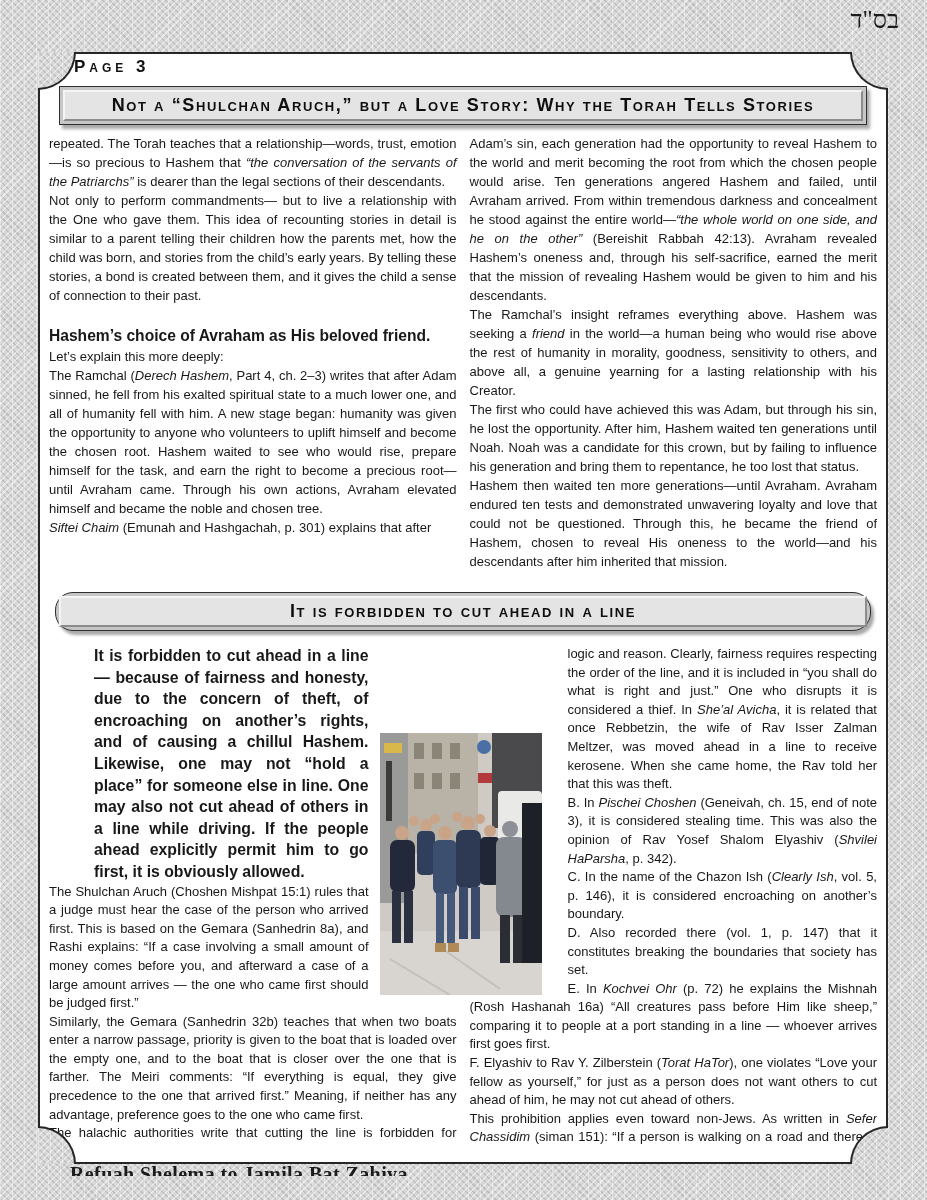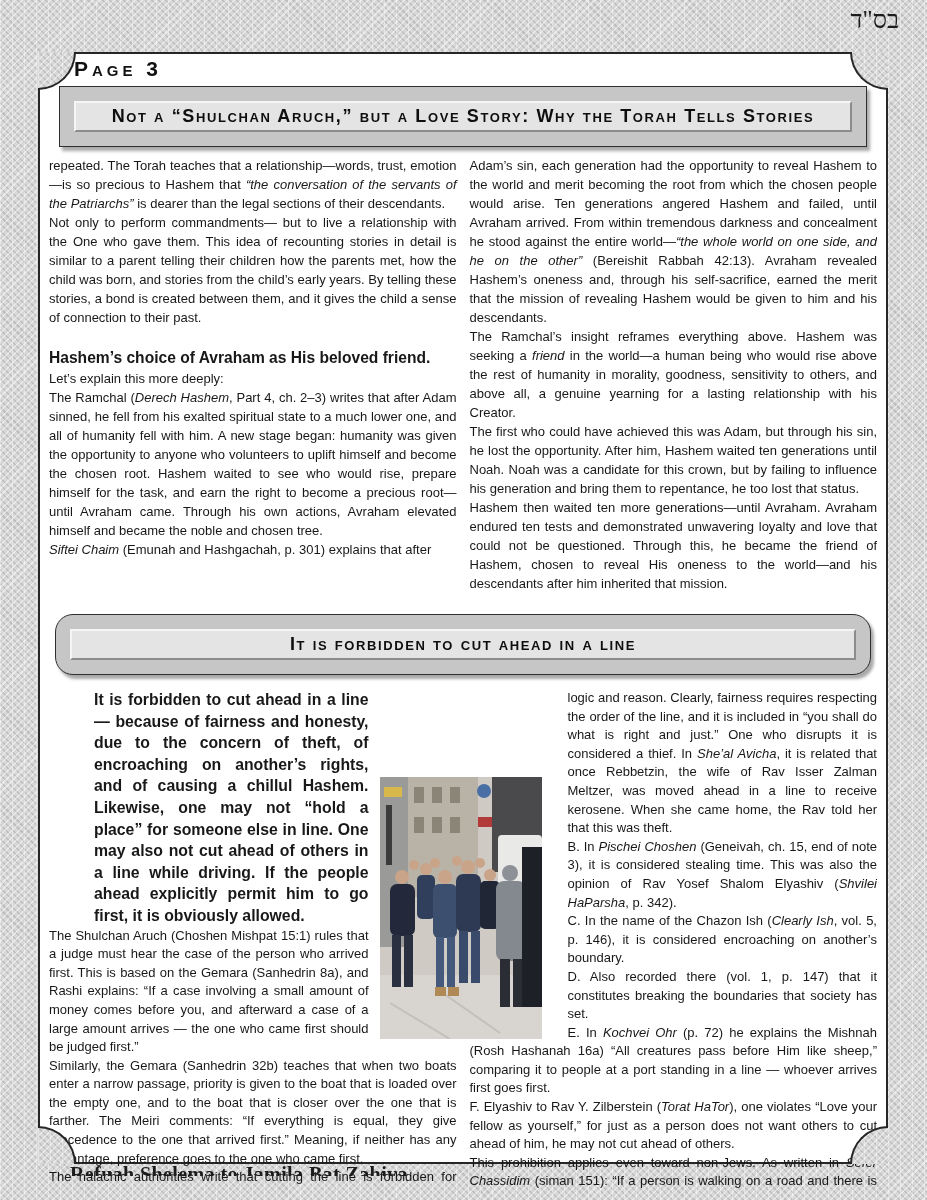--- a/index.html
+++ b/index.html
@@ -15,22 +15,22 @@
   .besiyata{position:absolute;top:6px;right:28px;font-family:"Liberation Serif",serif;
     font-size:25px;color:#1c1c1c;}
   .panel{position:absolute;left:38px;top:52px;width:850px;height:1112px;box-sizing:border-box;
     background:#ffffff;border:2px solid #262626;padding:0 9px;}
   .notch{position:absolute;width:36px;height:36px;z-index:5;}
   .notch.tl{top:-2px;left:-2px;border-radius:0 0 100% 0;border-right:2px solid #262626;border-bottom:2px solid #262626;}
   .notch.tr{top:-2px;right:-2px;border-radius:0 0 0 100%;border-left:2px solid #262626;border-bottom:2px solid #262626;}
   .notch.bl{bottom:-2px;left:-2px;border-radius:0 100% 0 0;border-top:2px solid #262626;border-right:2px solid #262626;}
   .notch.br{bottom:-2px;right:-2px;border-radius:100% 0 0 0;border-top:2px solid #262626;border-left:2px solid #262626;}
   .page-label{position:absolute;top:3px;left:34px;font-weight:bold;font-variant:small-caps;
-    letter-spacing:4px;font-size:21px;color:#111;}
-  .hdr{border:1px solid #2f2f2f;background:#c6c6c6;padding:14px;
+    letter-spacing:4px;font-size:17px;color:#111;}
+  .hdr{border:1px solid #2f2f2f;background:#c6c6c6;padding:3px;
     box-shadow:3px 4px 3px rgba(40,40,40,.4);}
   .hdr1{margin:32px 10px 0;}
   .hdr2{margin:6px 6px 0;border-radius:18px;}
   .hdr-in{border:2px solid;border-color:#f5f5f5 #8c8c8c #8c8c8c #f5f5f5;background:#e4e4e4;
     text-align:center;padding:3px 10px 4px;}
   .hdr-title{font-weight:bold;font-variant:small-caps;letter-spacing:1.6px;font-size:18px;
     line-height:20px;color:#0e0e0e;}
   .cols{display:flex;gap:13px;}
   .sec1{margin-top:9px;height:452px;overflow:hidden;}
   .sec2{position:relative;margin-top:14px;height:500px;overflow:hidden;}

